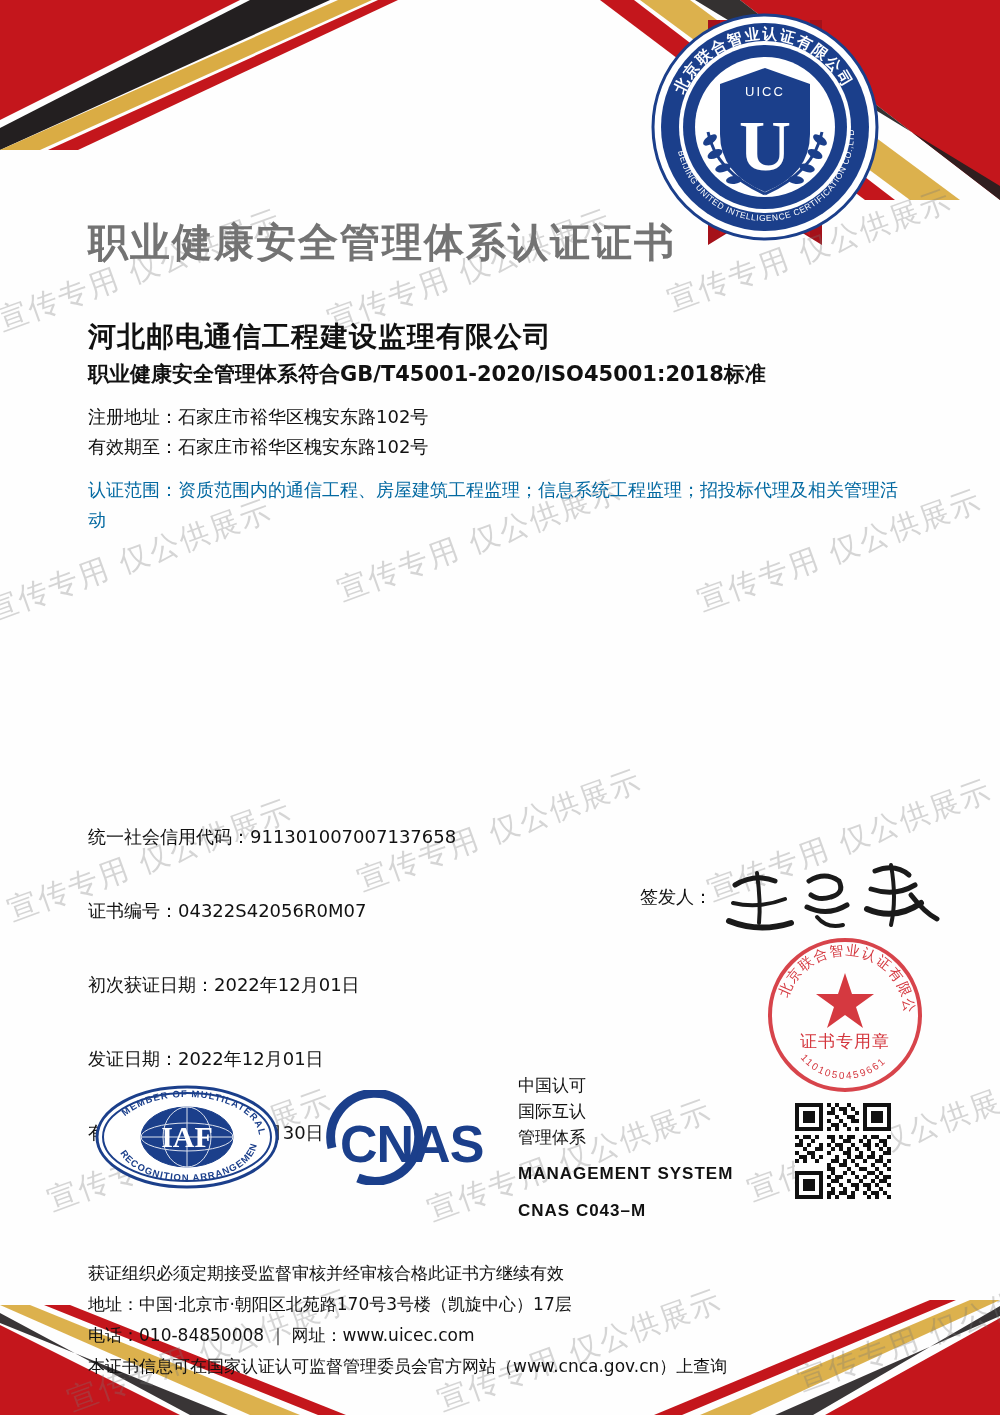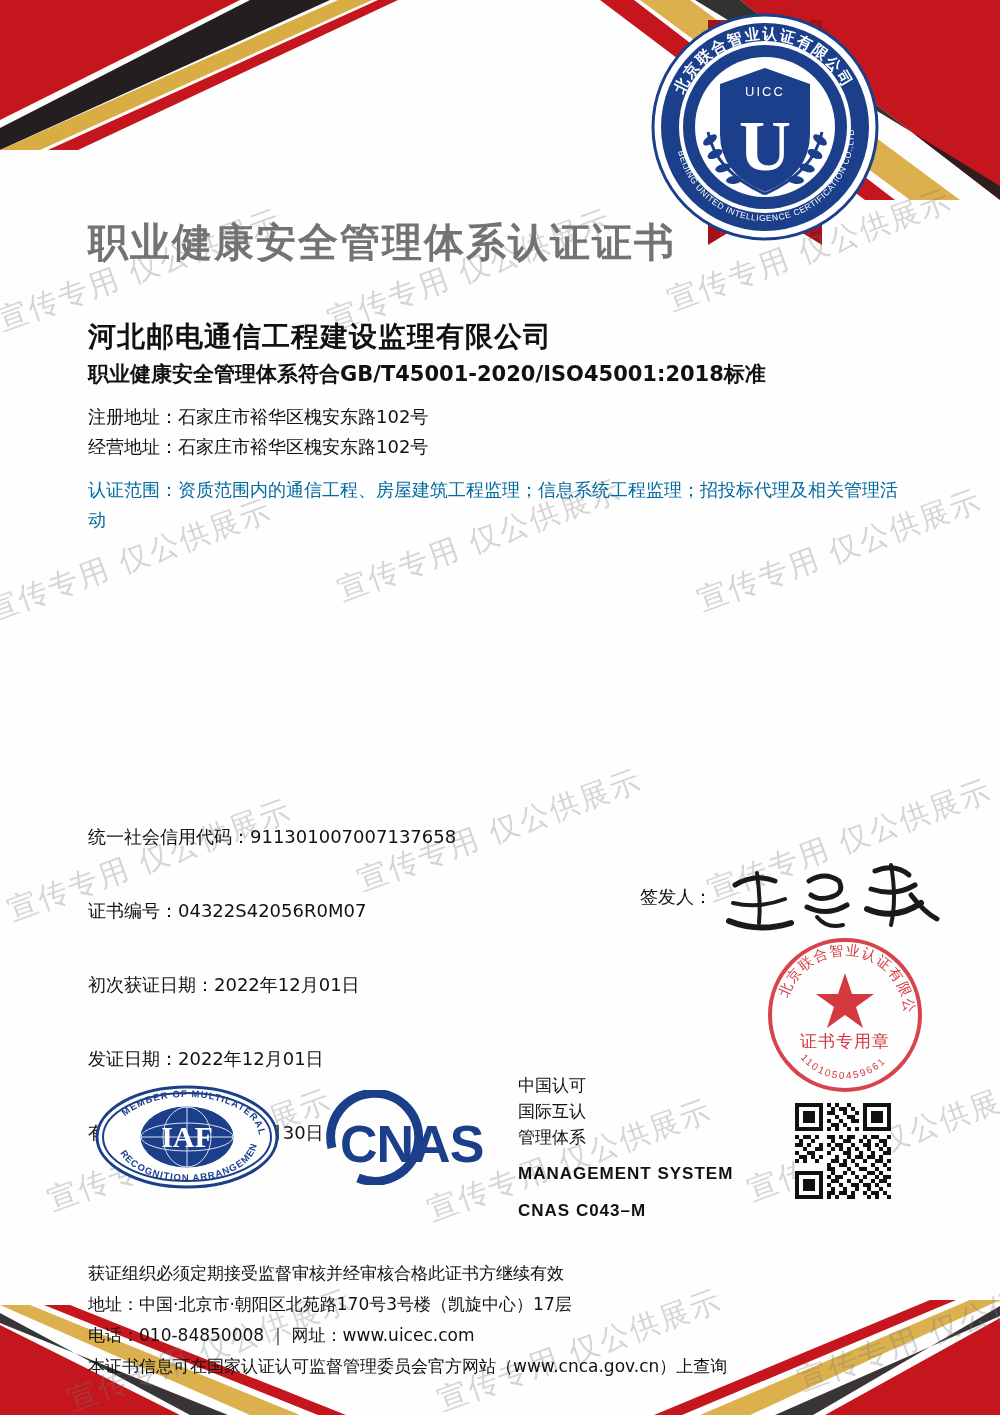--- a/index.html
+++ b/index.html
@@ -309,21 +309,21 @@
     <div class="wm" style="left:790px;  top:1310px;">宣传专用 仅公供展示</div>
   </div>
 
   <div class="content">
 
     <div class="title">职业健康安全管理体系认证证书</div>
 
     <div class="company">河北邮电通信工程建设监理有限公司</div>
     <div class="standard">职业健康安全管理体系符合GB/T45001-2020/ISO45001:2018标准</div>
     <div class="addr1">注册地址：石家庄市裕华区槐安东路102号</div>
-    <div class="addr2">经营地址：石家庄市裕华区槐安东路102号</div>
+    <div class="addr2">有效期至：石家庄市裕华区槐安东路102号</div>
     <div class="scope">认证范围：资质范围内的通信工程、房屋建筑工程监理；信息系统工程监理；招投标代理及相关管理活动</div>
 
     <div class="details">
       <div>统一社会信用代码：911301007007137658</div>
       <div>证书编号：04322S42056R0M07</div>
       <div>初次获证日期：2022年12月01日</div>
       <div>发证日期：2022年12月01日</div>
       <div>有效期至：2025年11月30日</div>
     </div>
 

